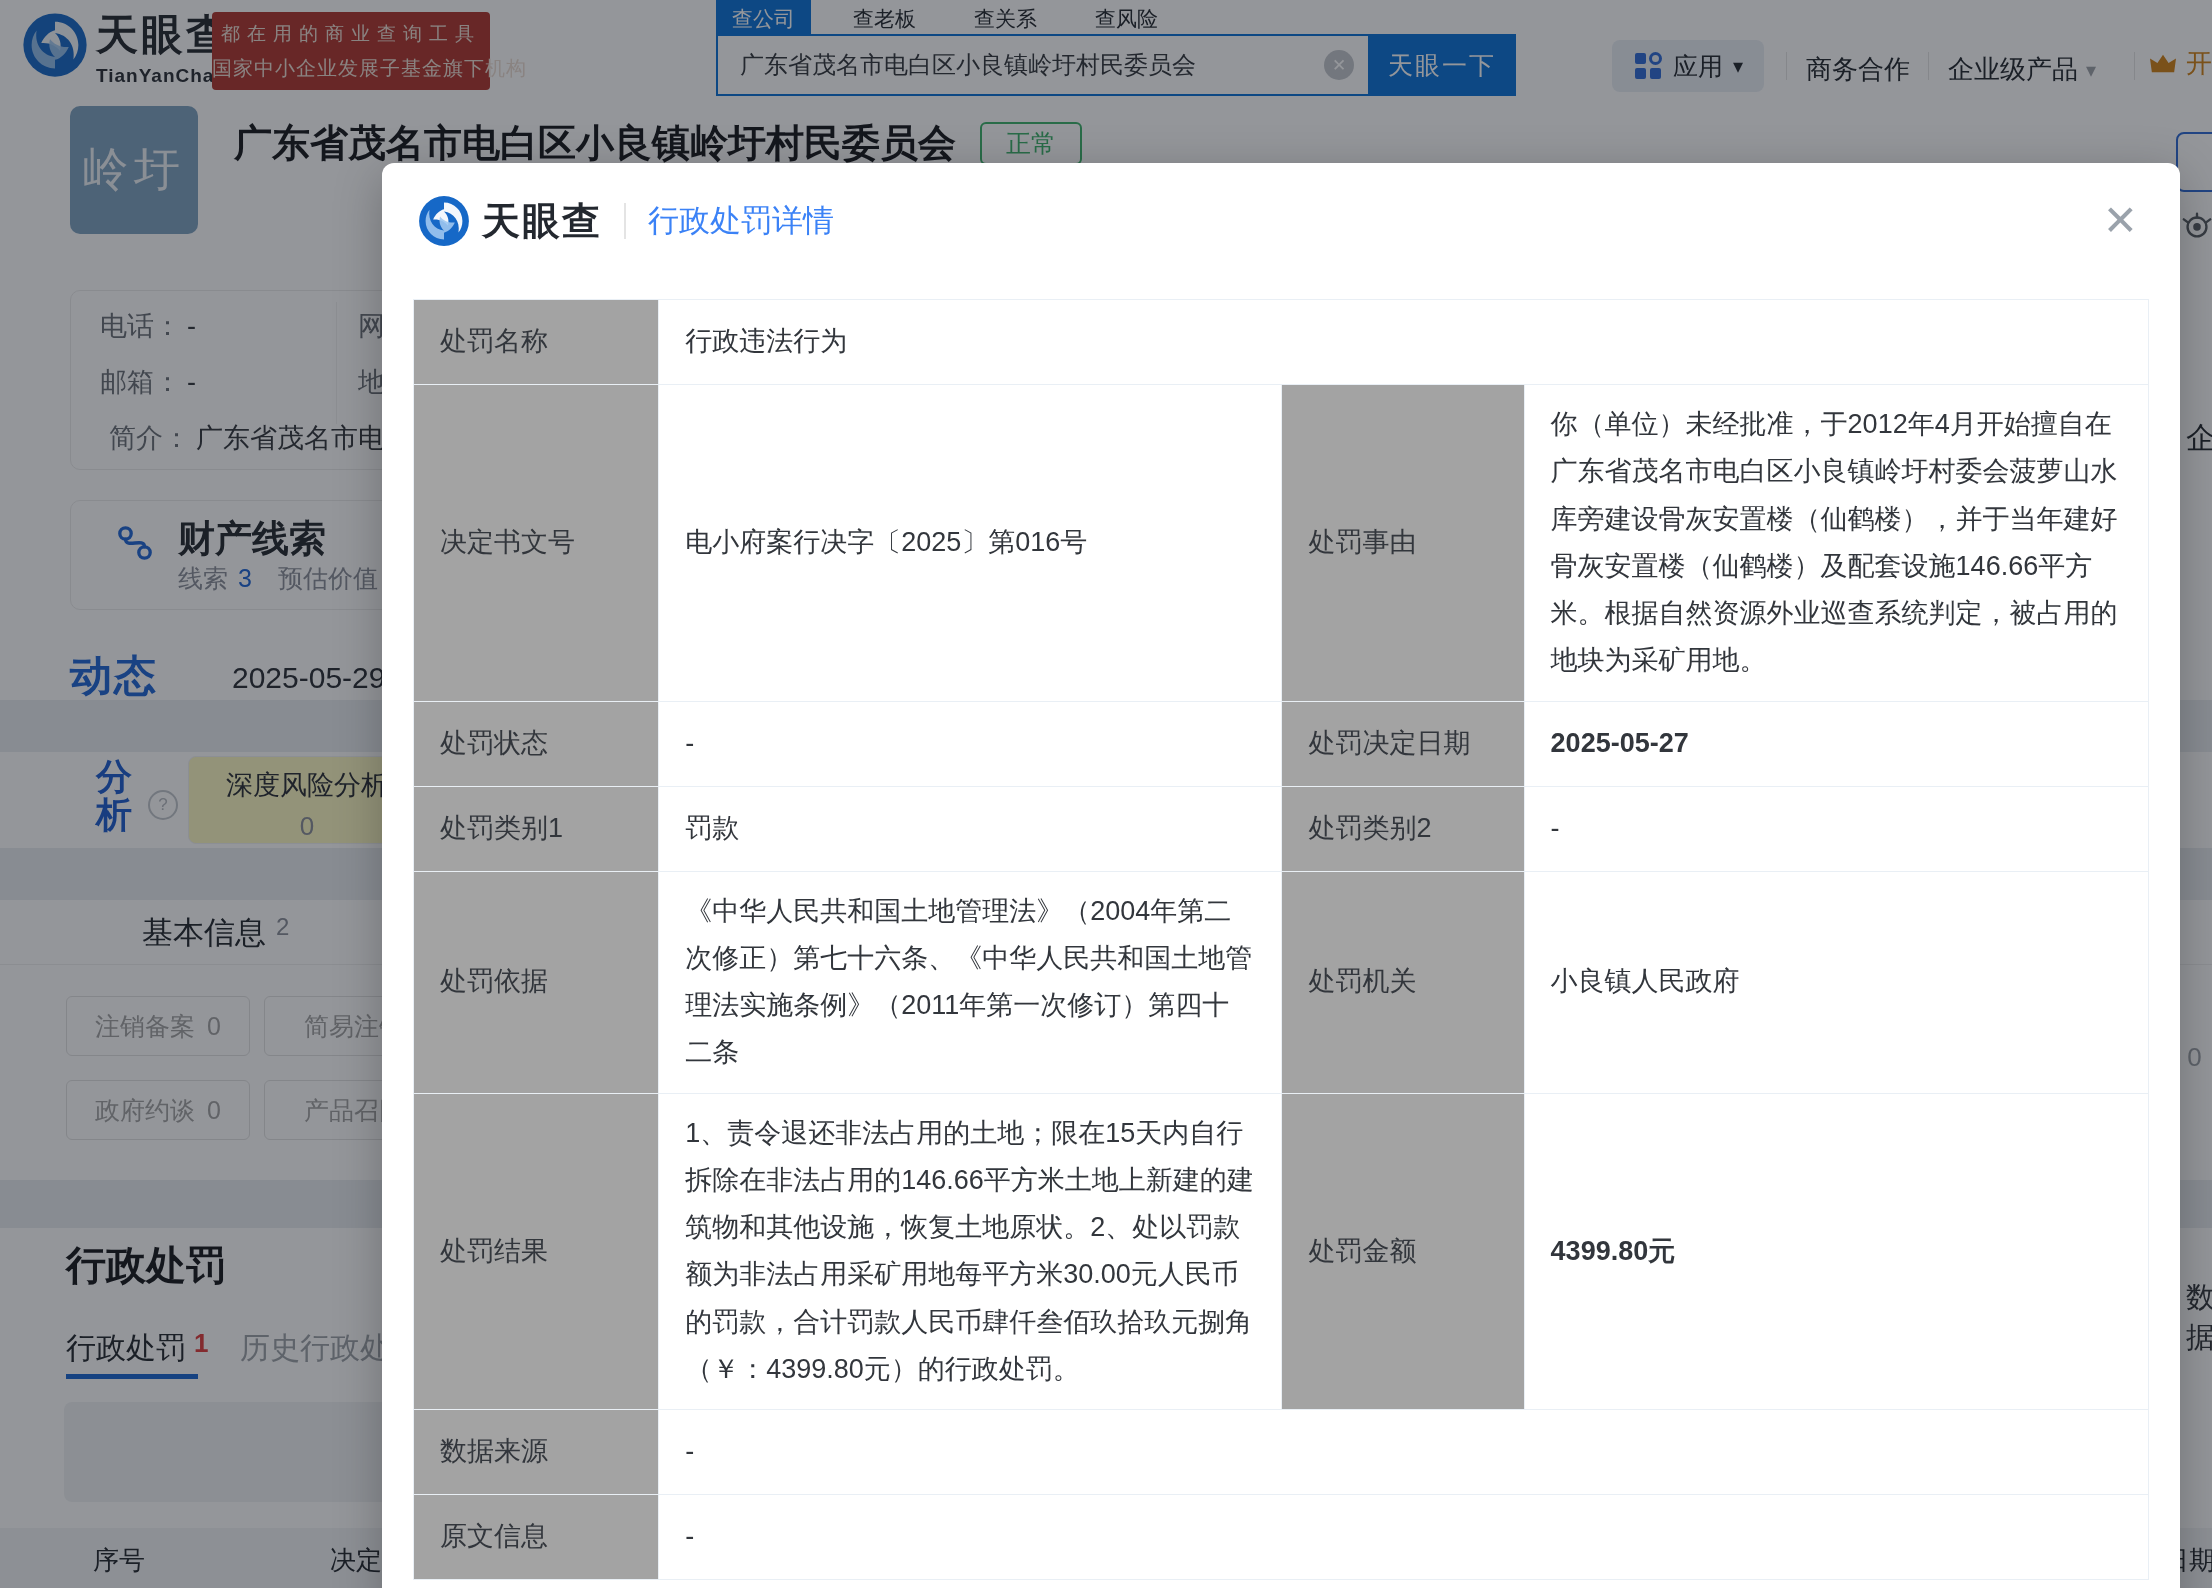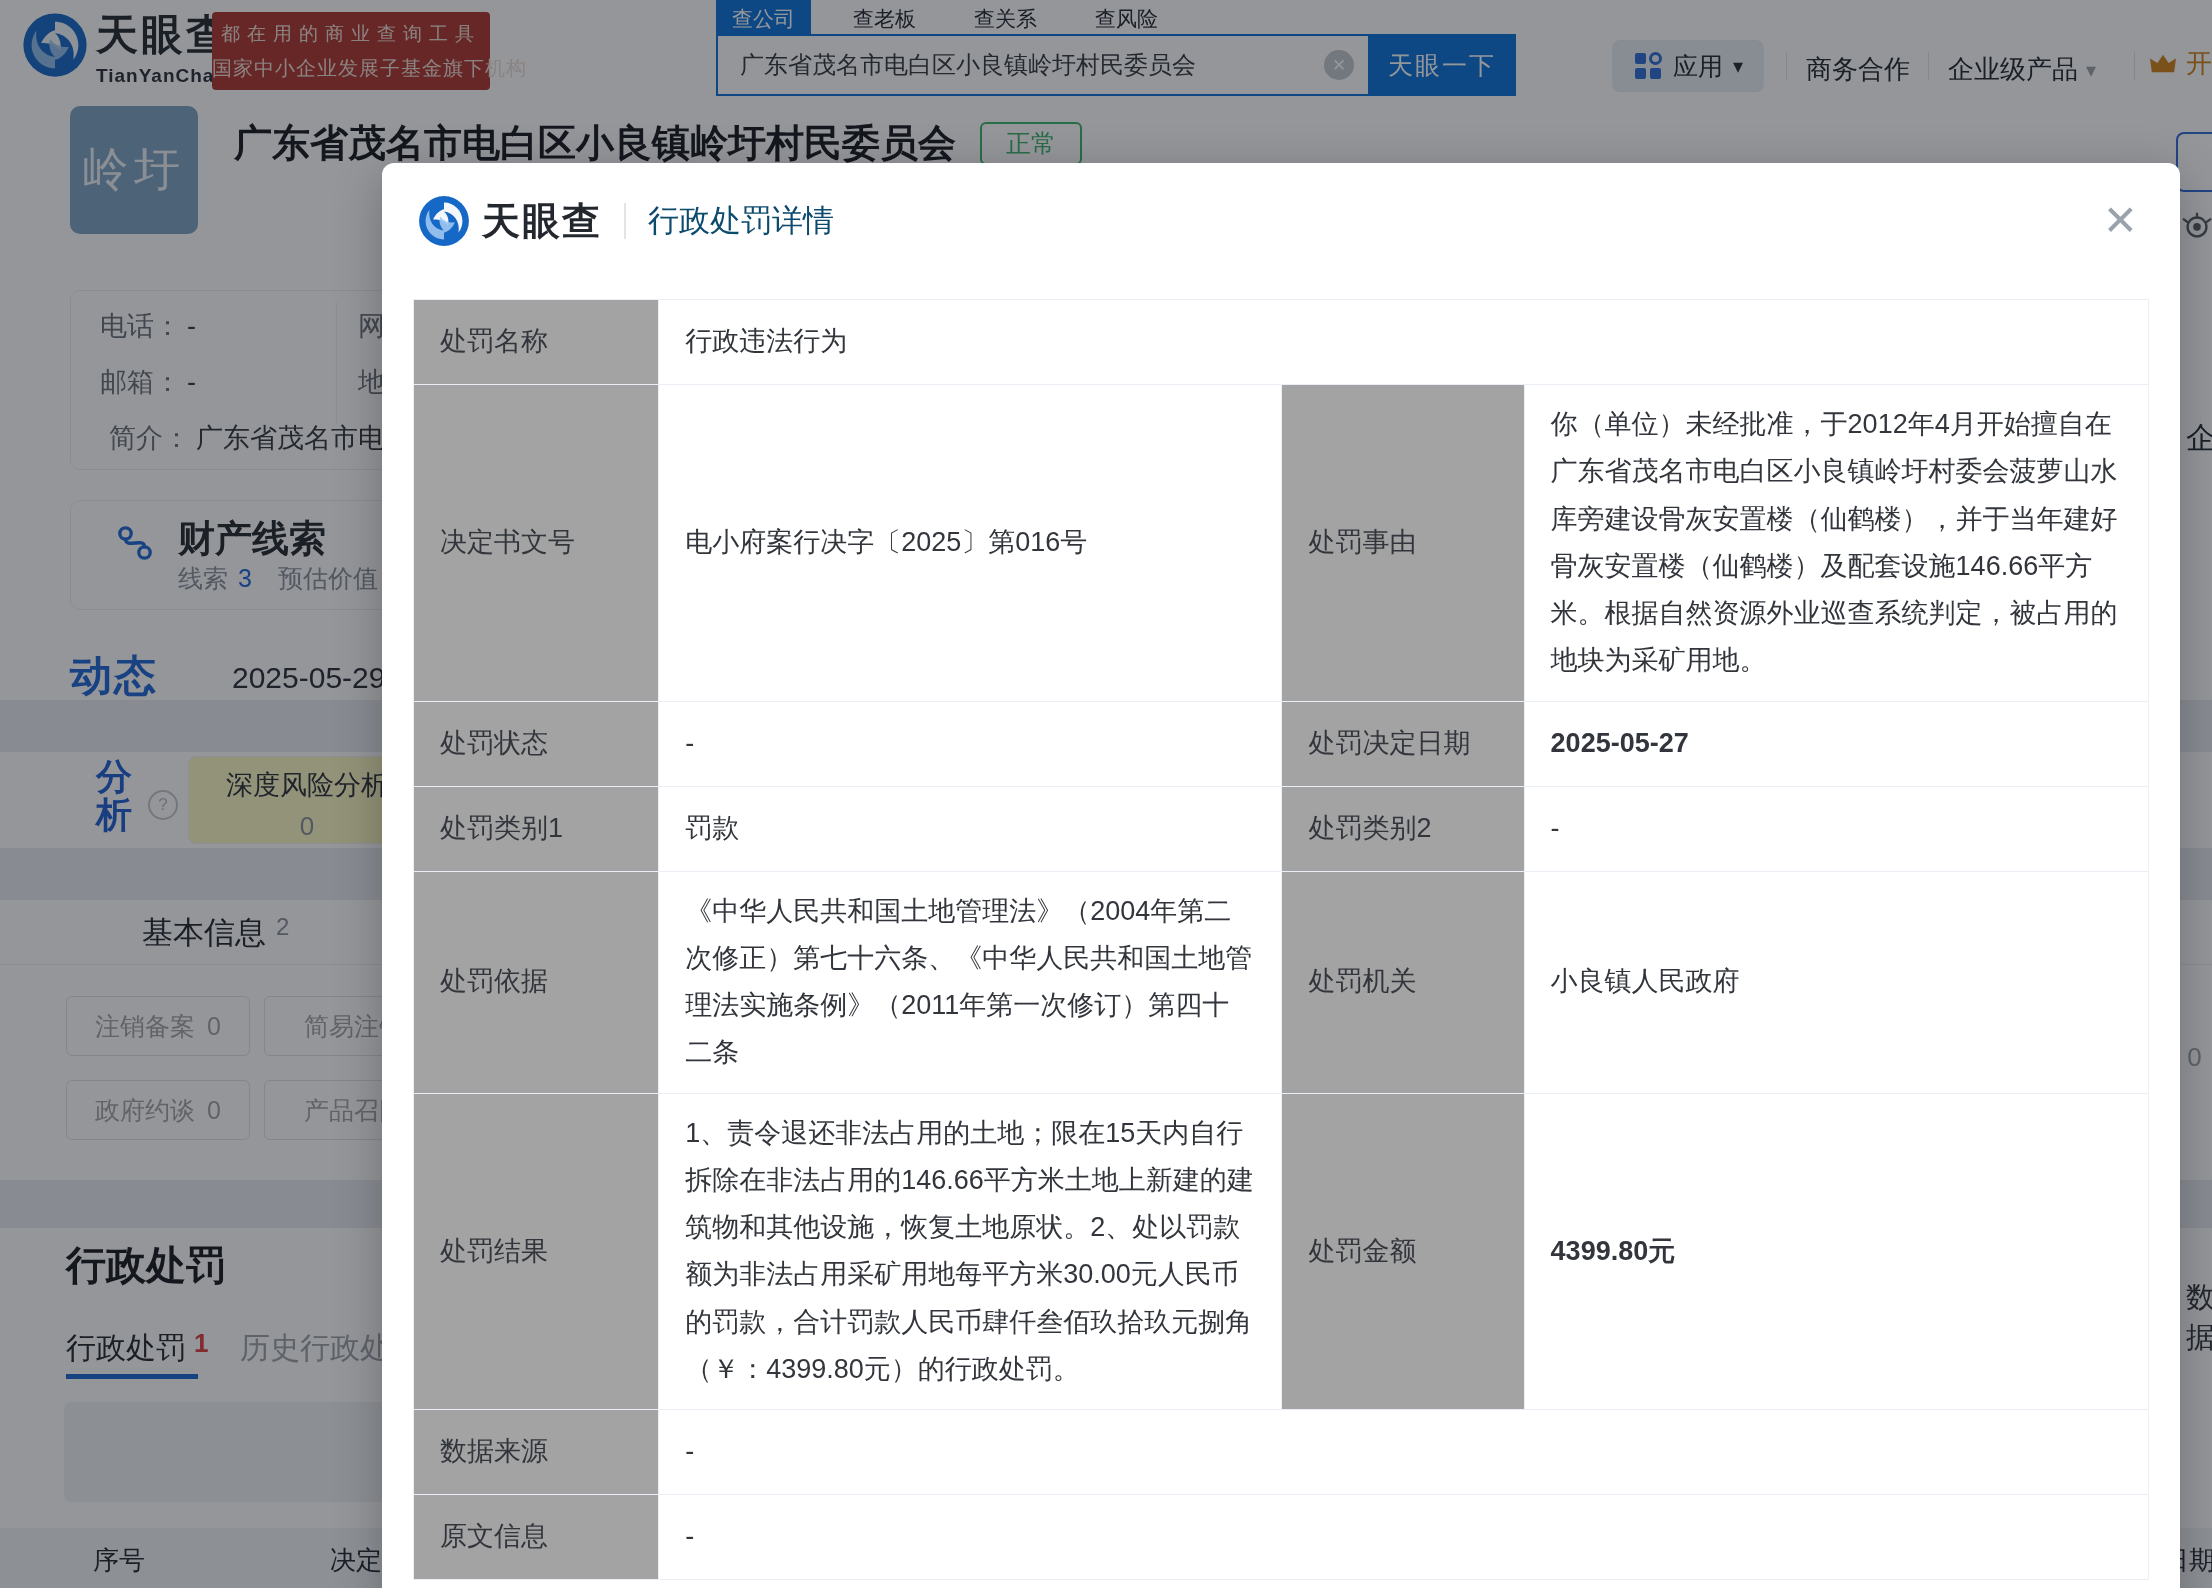--- a/index.html
+++ b/index.html
@@ -106,21 +106,21 @@
   #frag-mid{left:2154px;top:1040px;font-size:26px;color:#9da2a8;white-space:nowrap;}
   #frag-bot{left:2170px;top:1278px;font-size:29px;color:#33373d;margin-left:16px;}
 
   
   #overlay{position:absolute;inset:0;background:rgba(18,23,30,0.45);z-index:5;}
   #modal{position:absolute;left:382px;top:163px;width:1798px;z-index:10;background:#fff;
     border-radius:12px;box-shadow:0 12px 48px rgba(0,0,0,.25);}
   #modal-header{height:116px;display:flex;align-items:center;padding:0 42px 0 36px;}
   #modal-brand{font-size:38px;font-weight:800;color:#23282f;letter-spacing:2px;margin-left:12px;}
   #modal-hdiv{width:2px;height:36px;background:#e4e4e4;margin:0 22px;}
-  #modal-title{font-size:31px;color:#0c4a6e;}
+  #modal-title{font-size:31px;color:#3b82f6;}
   #modal-close{margin-left:auto;font-size:42px;color:#9aa2ab;line-height:1;cursor:pointer;}
   #modal-body{padding:20px 31px 36px;}
   table.detail{width:100%;border-collapse:collapse;table-layout:fixed;}
   table.detail td{border:1px solid #e9eff5;padding:16px 26px;font-size:27px;line-height:1.75;
     color:#32363c;vertical-align:middle;word-break:break-all;}
   td.lbl{background:#a3a3a3;color:#41464e;}
   tr.short td{height:76px;padding-top:4px;padding-bottom:4px;}
   td.strong{font-weight:700;}
 </style>
 </head>

